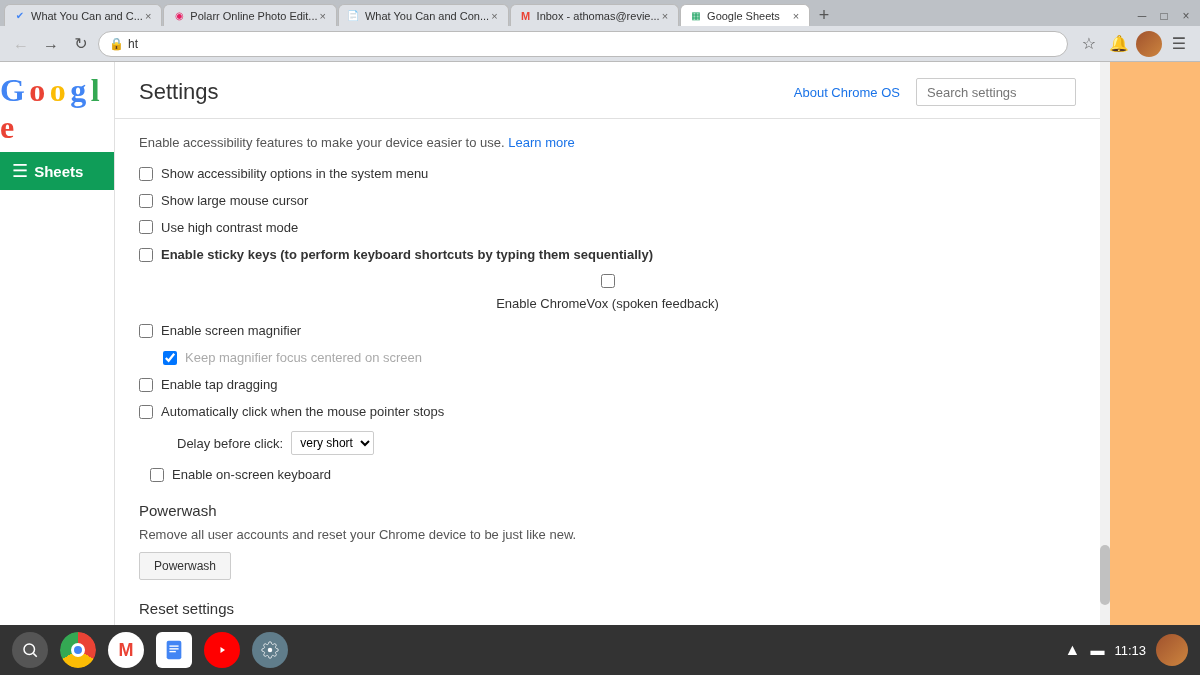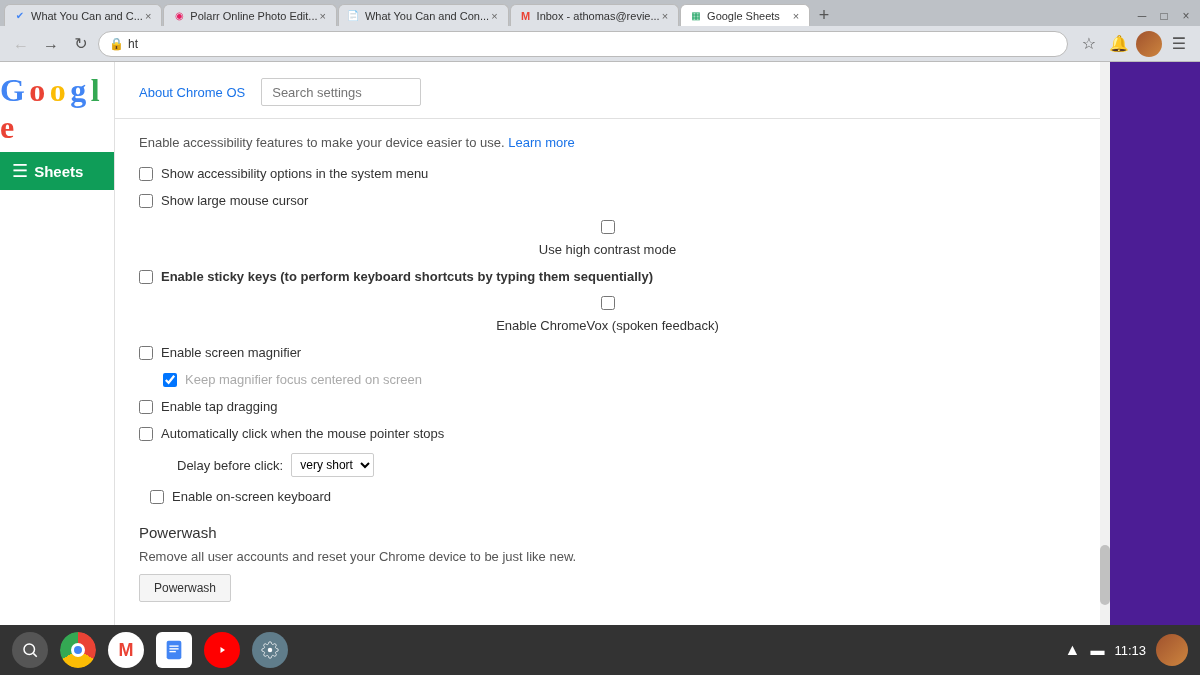--- a/index.html
+++ b/index.html
@@ -91,21 +91,21 @@
         <div class="toolbar-icon">🔔</div>
       </div>
       <div style="position:relative;">
         <div class="profile-pic"></div>
       </div>
       <div class="toolbar-icon">☰</div>
     </div>
   </div>
 
   <div class="browser-content">
-    <div style="position:relative; width:100%; height:100%; background:#4c1d95;">
+    <div style="position:relative; width:100%; height:100%; background:#fdba74;">
 
       <div style="position:absolute; left:0; top:0; width:115px; height:100%; background:#fff; border-right:1px solid #e0e0e0; z-index:5; display:flex; flex-direction:column; align-items:center;">
         <div style="padding:10px 0 6px;">
           <span style="font-size:32px; font-family:'Times New Roman',serif; color:#4285f4; font-weight:bold;">G</span>
           <span style="font-size:32px; font-family:'Times New Roman',serif; color:#ea4335; font-weight:bold;">o</span>
           <span style="font-size:32px; font-family:'Times New Roman',serif; color:#fbbc05; font-weight:bold;">o</span>
           <span style="font-size:32px; font-family:'Times New Roman',serif; color:#4285f4; font-weight:bold;">g</span>
           <span style="font-size:32px; font-family:'Times New Roman',serif; color:#34a853; font-weight:bold;">l</span>
           <span style="font-size:32px; font-family:'Times New Roman',serif; color:#ea4335; font-weight:bold;">e</span>
         </div>
@@ -117,20 +117,21 @@
       </div>
 
 
       <div style="position:absolute; right:90px; top:0; width:10px; height:100%; background:#f1f1f1; z-index:4;">
         <div style="width:10px; height:60px; background:#c1c1c1; border-radius:5px; position:absolute; bottom:20px;"></div>
       </div>
 
       <div style="position:absolute; left:115px; top:0; right:100px; background:#fff; height:100%; overflow-y:hidden;">
 
         <div style="display:flex; align-items:center; padding:16px 24px 12px; border-bottom:1px solid #e0e0e0;">
+          <h1 style="font-size:22px; font-weight:400; color:#333; flex:1;">Settings</h1>
           <a href="#" style="color:#1a73e8; font-size:13px; text-decoration:none; margin-right:16px;">About Chrome OS</a>
           <input type="text" style="height: 28px; border: 1px solid rgb(204, 204, 204); border-radius: 2px; padding: 0px 10px; font-size: 13px; width: 160px; color: rgb(153, 153, 153);" placeholder="Search settings">
         </div>
 
         <div style="padding:16px 24px; overflow-y:auto; height:calc(100% - 62px);">
 
           
 
           
           <p style="font-size:13px; color:#555; margin-bottom:16px;">
@@ -143,21 +144,21 @@
             <label style="font-size:13px; color:#333;">Show accessibility options in the system menu</label>
           </div>
 
           
           <div style="display:flex; align-items:center; margin-bottom:12px; gap:8px;">
             <input type="checkbox" style="width: 14px; height: 14px; cursor: pointer;">
             <label style="font-size:13px; color:#333;">Show large mouse cursor</label>
           </div>
 
           
-          <div style="display:flex; align-items:center; margin-bottom:12px; gap:8px;flex-direction:column;">
+          <div style="display:flex; align-items:flex-start; margin-bottom:12px; gap:8px;">
             <input type="checkbox" style="width: 14px; height: 14px; cursor: pointer;">
             <label style="font-size:13px; color:#333;">Use high contrast mode</label>
           </div>
 
           
           <div style="display:flex; align-items:center; margin-bottom:12px; gap:8px;">
             <input type="checkbox" style="width: 14px; height: 14px; cursor: pointer;">
             <label style="font-size:13px; color:#333;font-weight:bold;">Enable sticky keys (to perform keyboard shortcuts by typing them sequentially)</label>
           </div>
 

